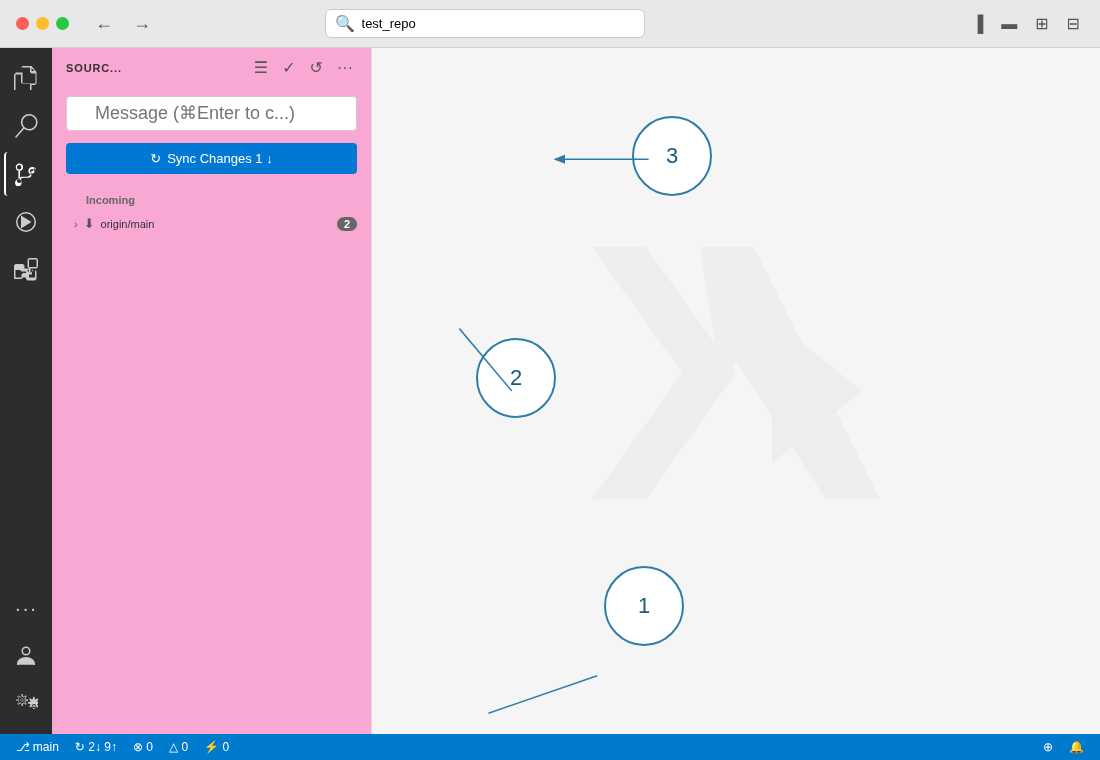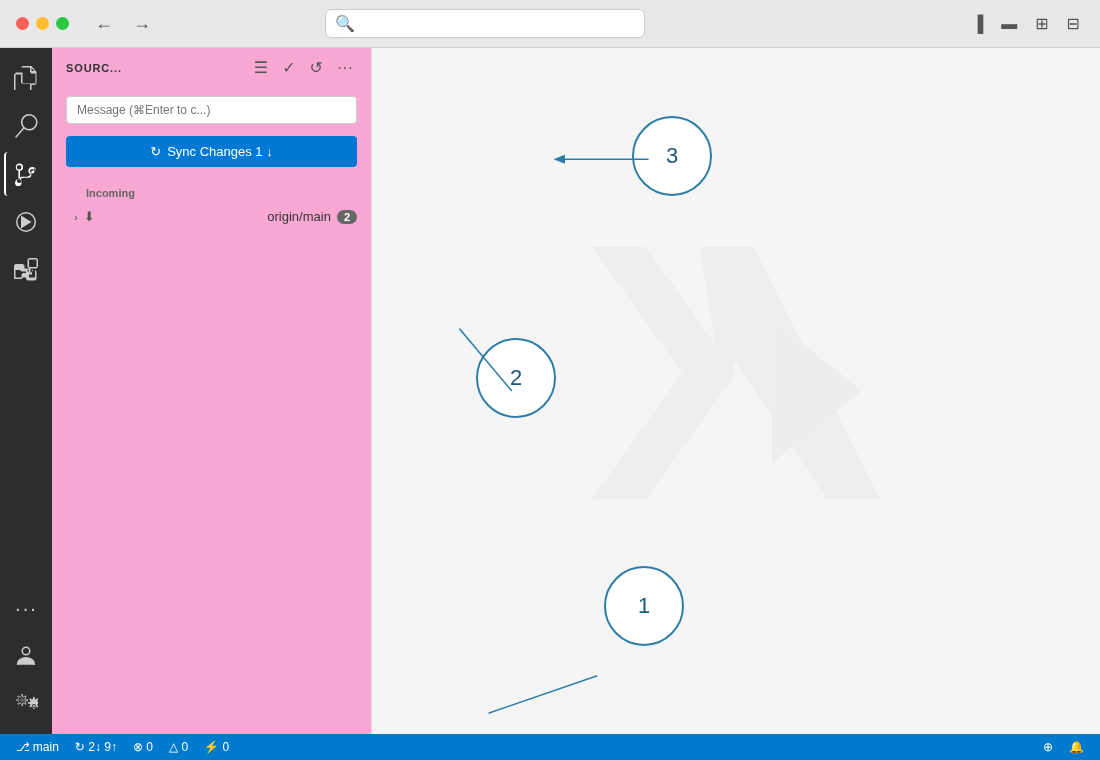--- a/index.html
+++ b/index.html
@@ -164,22 +164,22 @@
       line-height: 1;
     }
 
     .message-input-wrapper {
       padding: 8px 14px 6px;
     }
     .message-input {
       width: 100%;
       border: 1px solid #ccc;
       border-radius: 4px;
-      padding: 6px 10px;
-      font-size: 12px;
+      padding: 6px 28px;
+      font-size: 18px;
       color: #999;
       background: white;
       outline: none;
     }
 
     .sync-btn-wrapper {
       padding: 6px 14px 12px;
     }
     .sync-btn {
       width: 100%;
@@ -217,24 +217,23 @@
     }
     .incoming-chevron {
       font-size: 11px;
       color: #555;
     }
     .incoming-icon {
       font-size: 13px;
       color: #555;
     }
     .incoming-name {
-      font-size: 13px;
+      font-size: 11px;
       color: #333;
       flex: 1;
-      text-align: right;
     }
     .incoming-badge {
       background: #666;
       color: white;
       border-radius: 10px;
       padding: 1px 7px;
       font-size: 11px;
       font-weight: 600;
     }
 
@@ -316,20 +315,21 @@
     <div class="traffic-light tl-red"></div>
     <div class="traffic-light tl-yellow"></div>
     <div class="traffic-light tl-green"></div>
   </div>
   <div class="nav-buttons">
     <button class="nav-btn">←</button>
     <button class="nav-btn">→</button>
   </div>
   <div class="search-bar">
     <span>🔍</span>
+    <input type="text" readonly="" value="test_repo" style="">
   </div>
   <div class="window-controls">
     <button class="win-ctrl-btn">▐</button>
     <button class="win-ctrl-btn">▬</button>
     <button class="win-ctrl-btn">⊞</button>
     <button class="win-ctrl-btn">⊟</button>
   </div>
 </div>
 
 <div class="main-container">

